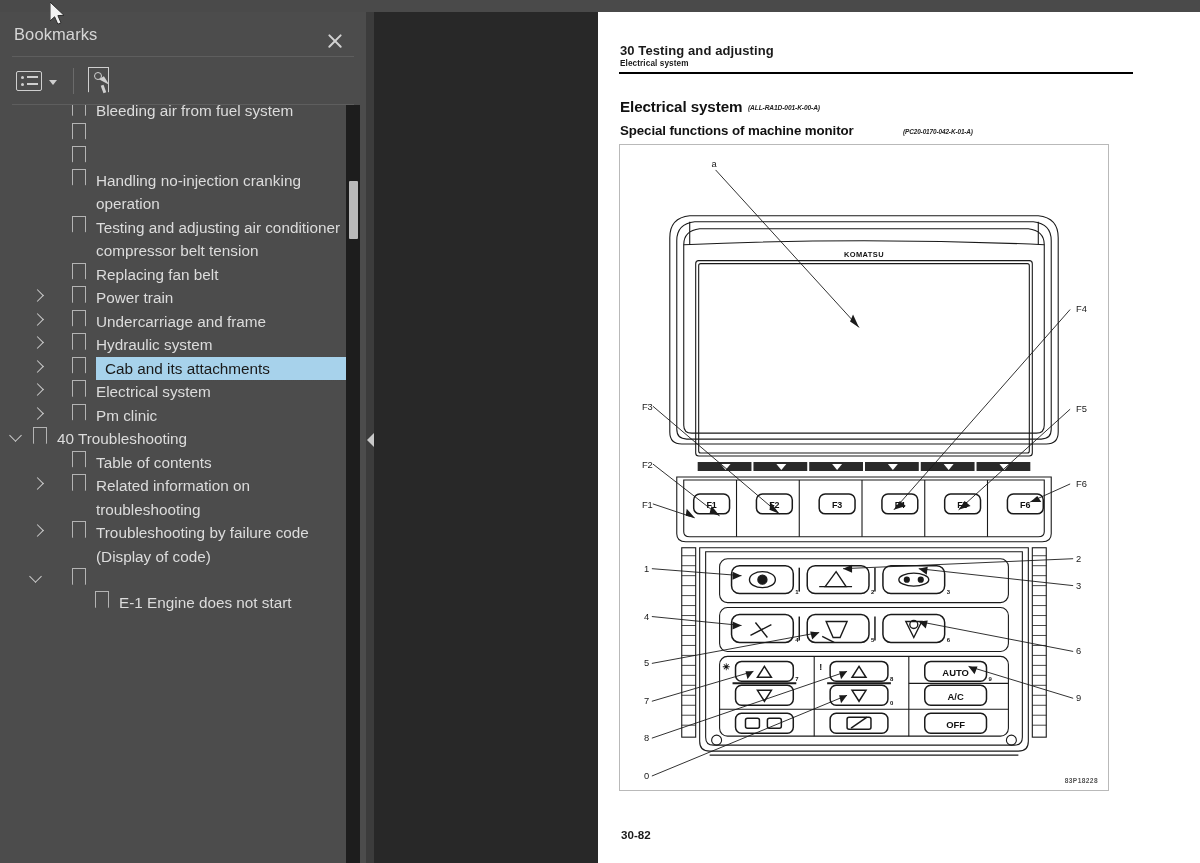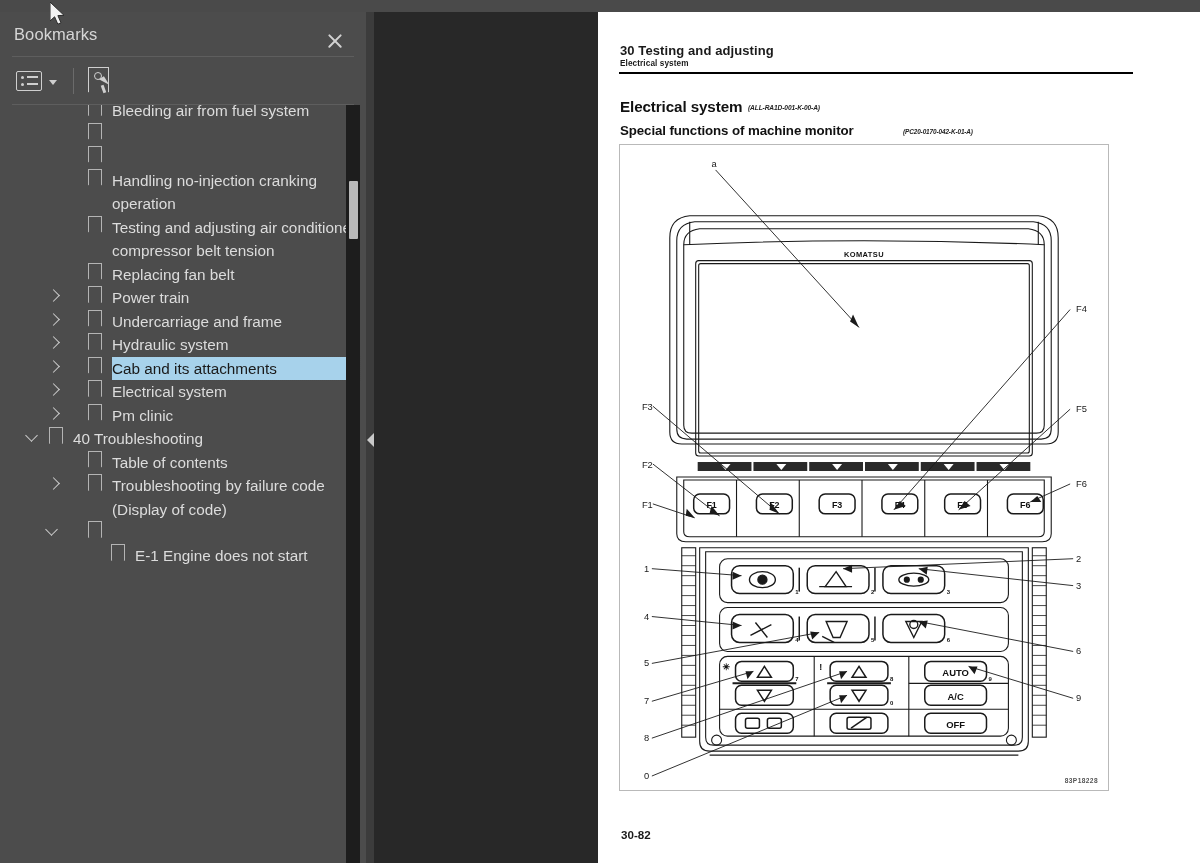--- a/index.html
+++ b/index.html
@@ -69,21 +69,21 @@
     position:absolute;left:11px;top:12px;width:0;height:0;
     border-left:10px solid #cfcfcf;border-bottom:6px solid transparent;
     transform:rotate(58deg);
   }
   .ic-bmadd .cur2{
     position:absolute;left:14px;top:18px;width:2.6px;height:8px;background:#cfcfcf;
     transform:rotate(-20deg);
   }
 
   
-  .bm-scrollwrap{position:relative;flex:1 1 auto;overflow:hidden;margin-left:16px;}
+  .bm-scrollwrap{position:relative;flex:1 1 auto;overflow:hidden;}
   .bm-tree{
     position:absolute;left:0;top:0;width:344px;
     padding-top:0;
   }
   .bm-row{
     position:relative;display:flex;align-items:flex-start;
     min-height:23px;cursor:pointer;
   }
   .bm-chev{
     position:absolute;width:16px;height:22px;display:flex;align-items:center;justify-content:center;
@@ -108,21 +108,21 @@
     border:1.5px solid #b4b4b4;box-sizing:border-box;
     clip-path:polygon(0 0,100% 0,100% 100%,50% 70%,0 100%);
   }
   .bm-label{
     color:#dcdcdc;font-size:15.3px;line-height:23.5px;
     white-space:normal;word-break:normal;
   }
   .bm-row.sel .bm-label{
     background:#a7d2eb;color:#1a1a1a;
     outline:1px dotted #4a4a4a;outline-offset:0;
-    display:block;width:100%;padding-left:0;
+    display:block;width:100%;padding-left:9px;
   }
 
   
   .d2 .bm-ico{left:72px;} .d2 .bm-chev{left:28px;} .d2 .txt{margin-left:96px;width:248px;}
   .d1 .bm-ico{left:33px;} .d1 .bm-chev{left:8px;}  .d1 .txt{margin-left:57px;width:287px;}
   .d3 .bm-ico{left:95px;} .d3 .txt{margin-left:119px;width:225px;}
 
   
   .bm-scrollbar{
     position:absolute;right:6px;top:0;width:14px;bottom:0;background:#1d1d1d;
@@ -311,20 +311,27 @@
           <div class="bm-row d1">
             <span class="bm-chev">
               <span class="chev-d"></span>
             </span>
             <span class="bm-ico"></span>
             <span class="txt"><span class="bm-label">40 Troubleshooting</span></span>
           </div>
           <div class="bm-row d2">
             <span class="bm-ico"></span>
             <span class="txt"><span class="bm-label">Table of contents</span></span>
+          </div>
+          <div class="bm-row d2">
+            <span class="bm-chev">
+              <span class="chev-r"></span>
+            </span>
+            <span class="bm-ico"></span>
+            <span class="txt"><span class="bm-label">Related information on troubleshooting</span></span>
           </div>
           <div class="bm-row d2">
             <span class="bm-chev">
               <span class="chev-r"></span>
             </span>
             <span class="bm-ico"></span>
             <span class="txt"><span class="bm-label">Troubleshooting by failure code (Display of code)</span></span>
           </div>
           <div class="bm-row d2">
             <span class="bm-chev">

